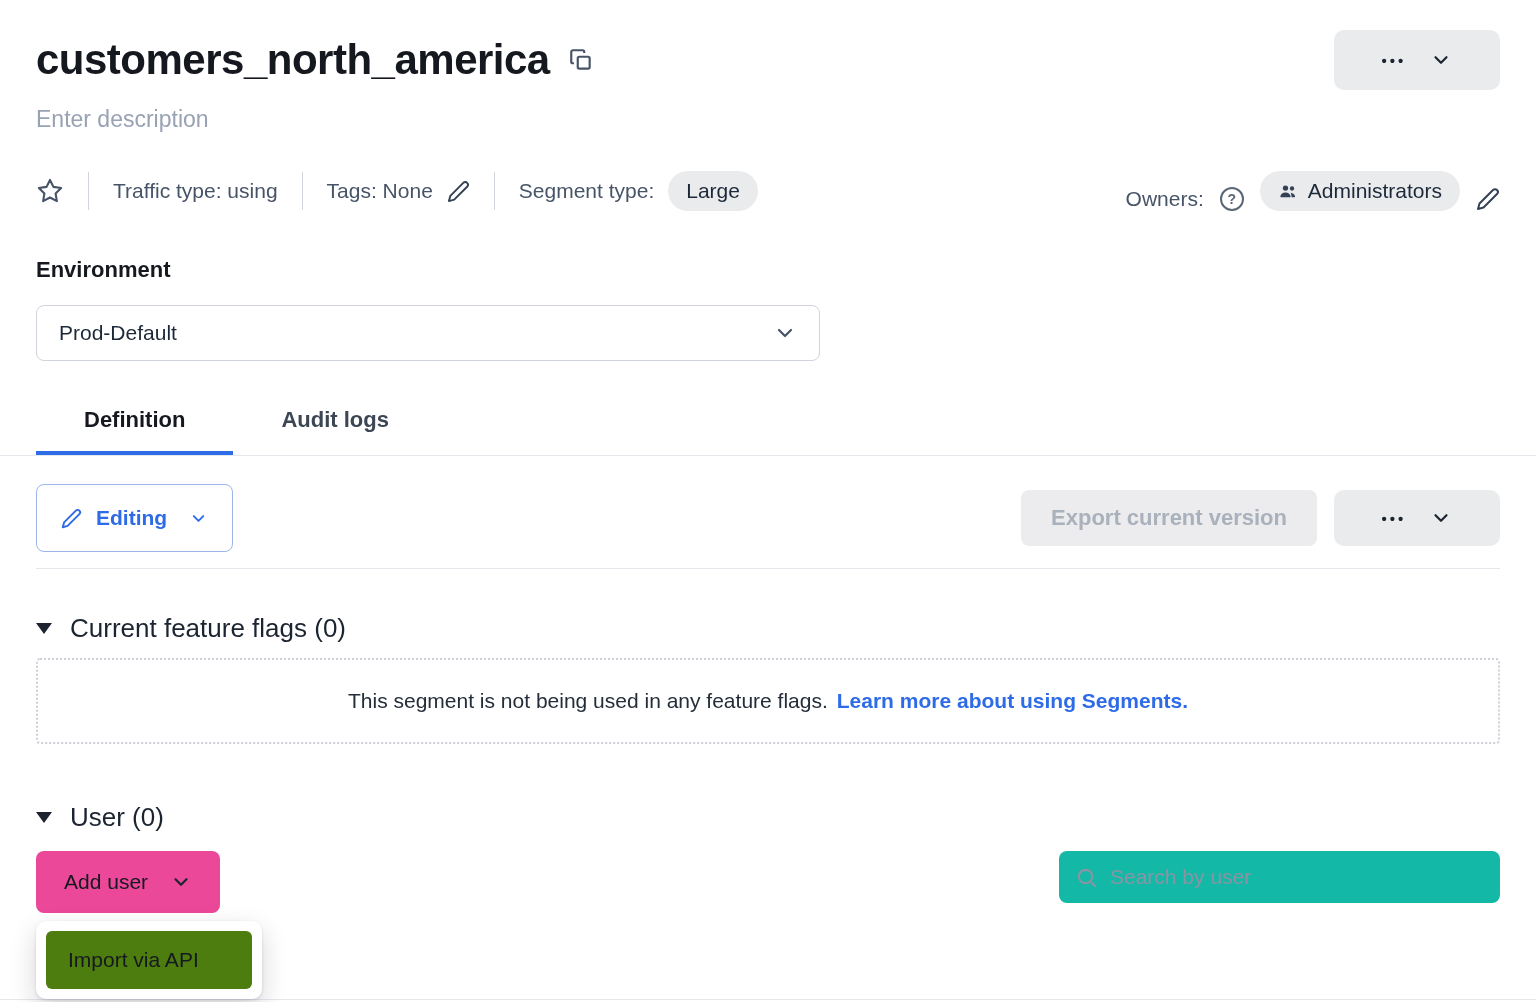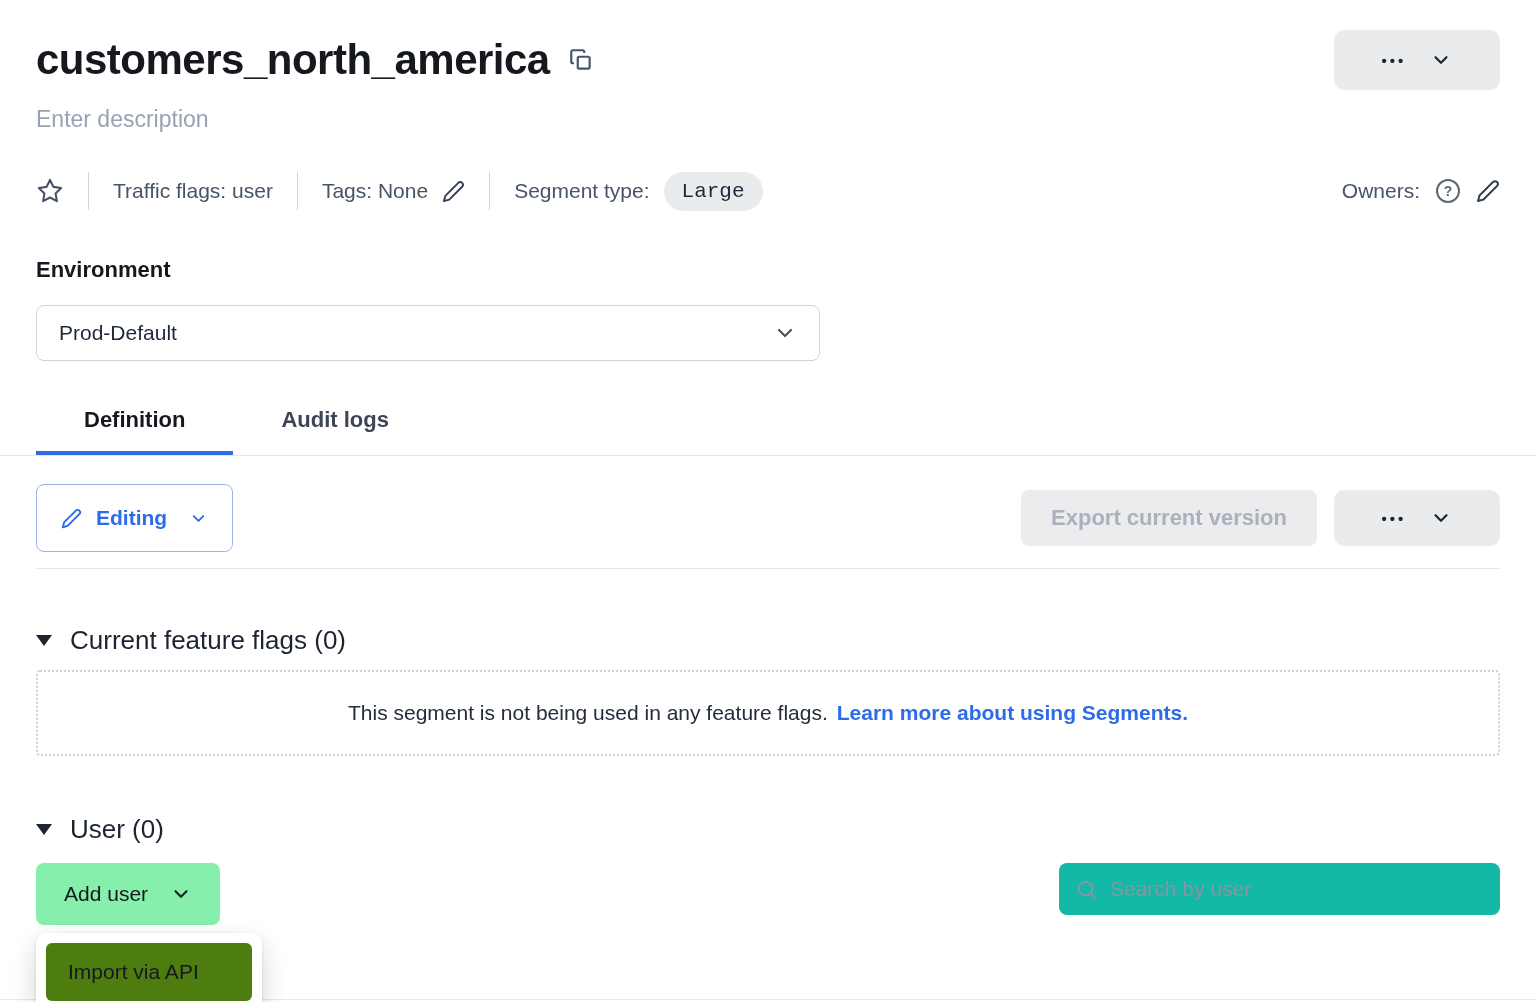--- a/index.html
+++ b/index.html
@@ -30,21 +30,21 @@
   .description { margin-top: 16px; font-size: 23px; color: #98a2b3; }
 
   
   .meta-row { margin-top: 36px; display: flex; align-items: center; height: 44px; font-size: 21px; color: #475467; }
   .meta-divider { width: 1px; height: 38px; background: #d0d5dd; margin: 0 24px; }
   .star-icon { color: #475467; display: inline-flex; cursor: pointer; }
   .meta-item { display: flex; align-items: center; gap: 14px; }
   .pencil-icon { color: #344054; display: inline-flex; cursor: pointer; }
   .pill {
     background: #e9ebed; border-radius: 20px; padding: 8px 18px;
-    font-size: 21px; color: #1d2939; display: inline-flex; align-items: center; gap: 10px; font-family: Liberation Mono, monospace;
+    font-size: 21px; color: #1d2939; display: inline-flex; align-items: center; gap: 10px;
   }
   .meta-right { margin-left: auto; display: flex; align-items: flex-end; gap: 16px; }
   .help-circle {
     width: 24px; height: 24px; border: 2px solid #5b6777; border-radius: 50%;
     display: inline-flex; align-items: center; justify-content: center;
     font-size: 14px; font-weight: 700; color: #5b6777; cursor: pointer;
   }
   .people-icon { color: #344054; display: inline-flex; }
 
   
@@ -73,40 +73,40 @@
   .export-btn {
     height: 56px; padding: 0 30px; background: #ececee; border-radius: 8px;
     color: #a9b1bc; font-size: 22px; font-weight: 700; cursor: default;
   }
   .more-btn.small { height: 56px; }
 
   .divider { margin-top: 16px; border-top: 1px solid #e4e7ec; }
 
   
   .section-header { display: flex; align-items: center; gap: 18px; cursor: pointer; }
-  .section-header.flags { margin-top: 56px; }
+  .section-header.flags { margin-top: 44px; }
   .section-header.users { margin-top: 58px; }
   .caret-down {
     width: 0; height: 0;
     border-left: 8px solid transparent; border-right: 8px solid transparent;
     border-top: 11px solid #1d2430;
   }
   .section-title { font-size: 26px; font-weight: 500; color: #1b2430; }
 
   .empty-box {
     margin-top: 14px; height: 86px; border: 2px dotted #ccd1d7; border-radius: 4px;
     display: flex; align-items: center; justify-content: center; font-size: 21px; color: #242d3a;
   }
   .empty-box a { color: #2e6be6; font-weight: 700; text-decoration: none; margin-left: 9px; cursor: pointer; }
 
   
   .user-controls { margin-top: 18px; display: flex; align-items: flex-start; }
   .add-user-wrap { position: relative; }
   .add-user-btn {
-    height: 62px; padding: 0 28px; background: #86efac; border-radius: 8px;
+    height: 62px; padding: 0 28px; background: #ec4899; border-radius: 8px;
     font-size: 21px; color: #15191f; gap: 22px;
   }
   .add-user-btn .chev { color: #1b2430; }
 
   .search-box {
     margin-left: auto; width: 441px; height: 52px; background: #14b8a6; border-radius: 8px;
     display: flex; align-items: center; padding: 0 16px; gap: 12px;
   }
   .search-icon { color: #8a94a3; display: inline-flex; }
   .search-box input {
@@ -155,39 +155,50 @@
 
   <div class="description">Enter description</div>
 
   <div class="meta-row">
     <span class="star-icon">
       <svg width="28" height="28" viewBox="0 0 24 24" fill="none" stroke="currentColor" stroke-width="1.8" stroke-linejoin="round">
         <path d="M12 2.5l2.95 5.98 6.6.96-4.78 4.65 1.13 6.58L12 17.57l-5.9 3.1 1.13-6.58L2.45 9.44l6.6-.96L12 2.5z"></path>
       </svg>
     </span>
     <span class="meta-divider"></span>
-    <span class="meta-item">Traffic flags: user</span>
+    <span class="meta-item">Traffic type: using</span>
     <span class="meta-divider"></span>
     <span class="meta-item">
       <span>Tags: None</span>
       <span class="pencil-icon">
         <svg width="23" height="23" viewBox="0 0 24 24" fill="none" stroke="currentColor" stroke-width="2" stroke-linecap="round" stroke-linejoin="round">
           <path d="M17 3a2.8 2.8 0 0 1 4 4L7.5 20.5 2 22l1.5-5.5L17 3z"></path>
         </svg>
       </span>
     </span>
     <span class="meta-divider"></span>
     <span class="meta-item">
       <span>Segment type:</span>
       <span class="pill">Large</span>
     </span>
 
     <span class="meta-right">
       <span>Owners:</span>
       <span class="help-circle">?</span>
+      <span class="pill">
+        <span class="people-icon">
+          <svg width="20" height="20" viewBox="0 0 24 24" fill="currentColor">
+            <circle cx="9" cy="8.5" r="3.2"></circle>
+            <path d="M2.8 18.6c.5-3 3.1-4.8 6.2-4.8s5.7 1.8 6.2 4.8c.1.5-.3.9-.8.9H3.6c-.5 0-.9-.4-.8-.9z"></path>
+            <circle cx="16.8" cy="9" r="2.6"></circle>
+            <path d="M15.3 14.1c2.7.4 4.8 2 5.2 4.5.1.5-.3.9-.8.9h-3.4c-.1-2-.4-3.9-1-5.4z"></path>
+          </svg>
+        </span>
+        <span>Administrators</span>
+      </span>
       <span class="pencil-icon">
         <svg width="24" height="24" viewBox="0 0 24 24" fill="none" stroke="currentColor" stroke-width="2" stroke-linecap="round" stroke-linejoin="round">
           <path d="M17 3a2.8 2.8 0 0 1 4 4L7.5 20.5 2 22l1.5-5.5L17 3z"></path>
         </svg>
       </span>
     </span>
   </div>
 
   <div class="env-label">Environment</div>
   <div class="select-box">

